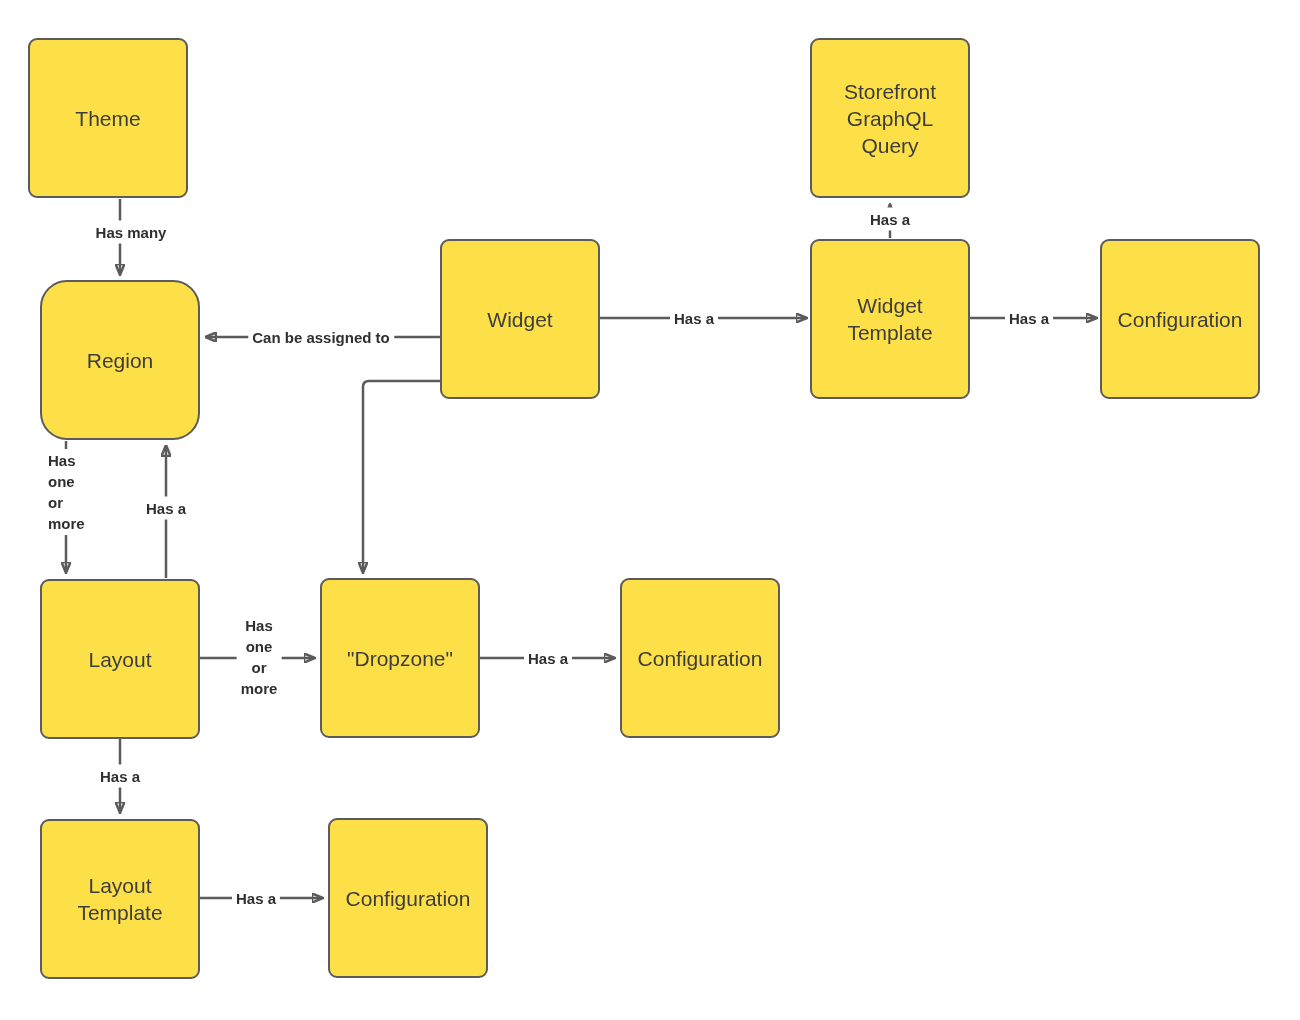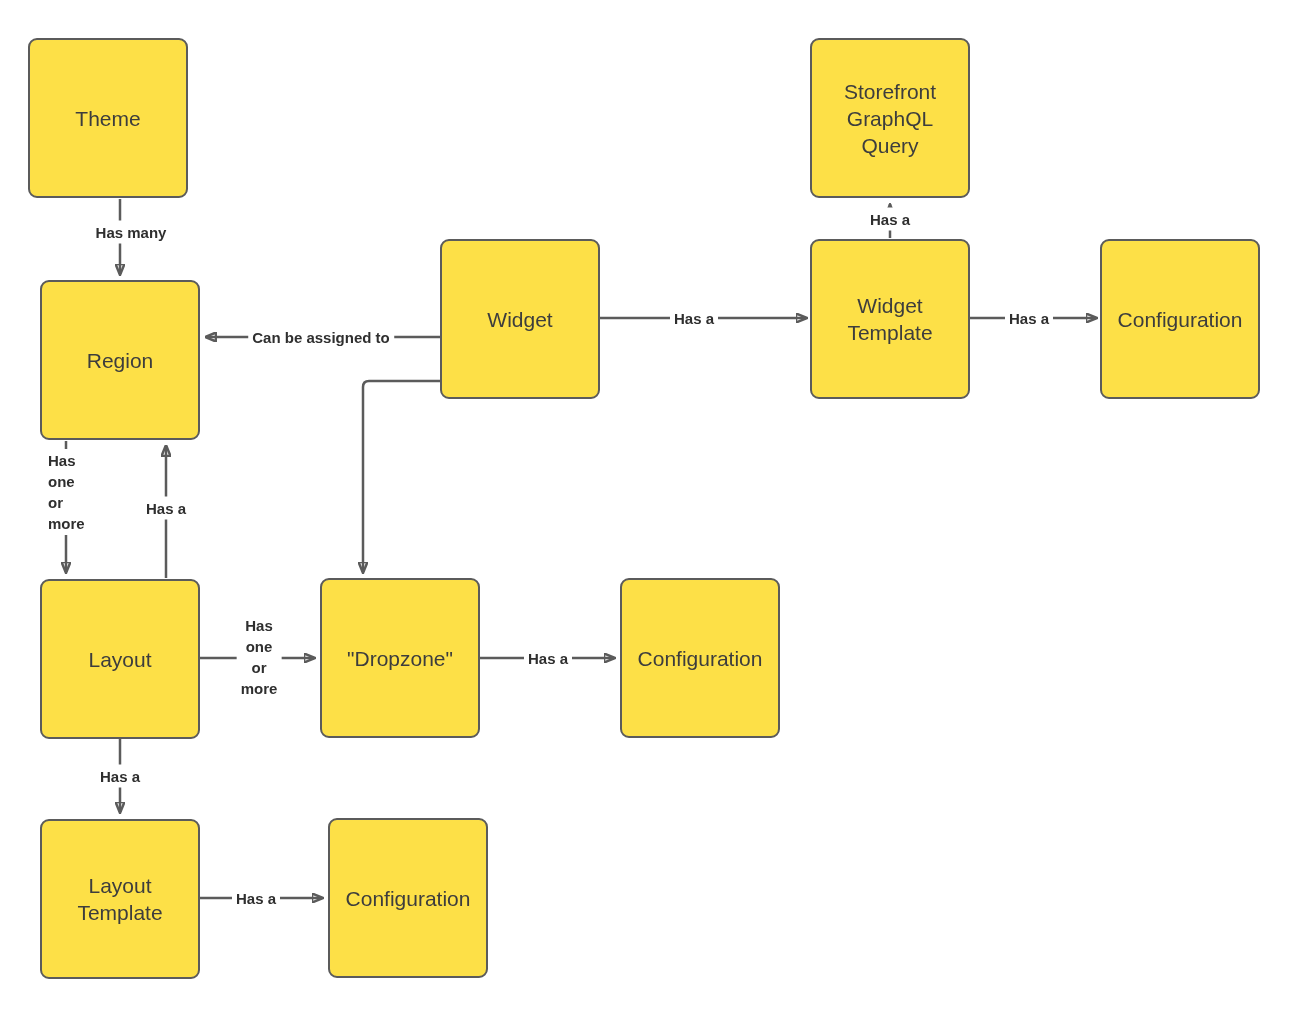--- a/index.html
+++ b/index.html
@@ -22,21 +22,21 @@
     border-radius:9px;
     background:#fde047;
     display:flex;align-items:center;justify-content:center;
     text-align:center;
     color:#3d3d3d;
     font-size:21px;
     line-height:27px;
     white-space:pre-line;
   }
   .n-theme          {left:28px;  top:38px;}
-  .n-region         {left:40px;  top:280px;}
+  .n-region         {left:40px;  top:280px;border-radius:27px;}
   .n-widget         {left:440px; top:239px;}
   .n-storefront     {left:810px; top:38px;}
   .n-widget-template{left:810px; top:239px;}
   .n-config-wt      {left:1100px;top:239px;}
   .n-layout         {left:40px;  top:579px;}
   .n-dropzone       {left:320px; top:578px;}
   .n-config-dz      {left:620px; top:578px;}
   .n-layout-template{left:40px;  top:819px;}
   .n-config-lt      {left:328px; top:818px;}
   

